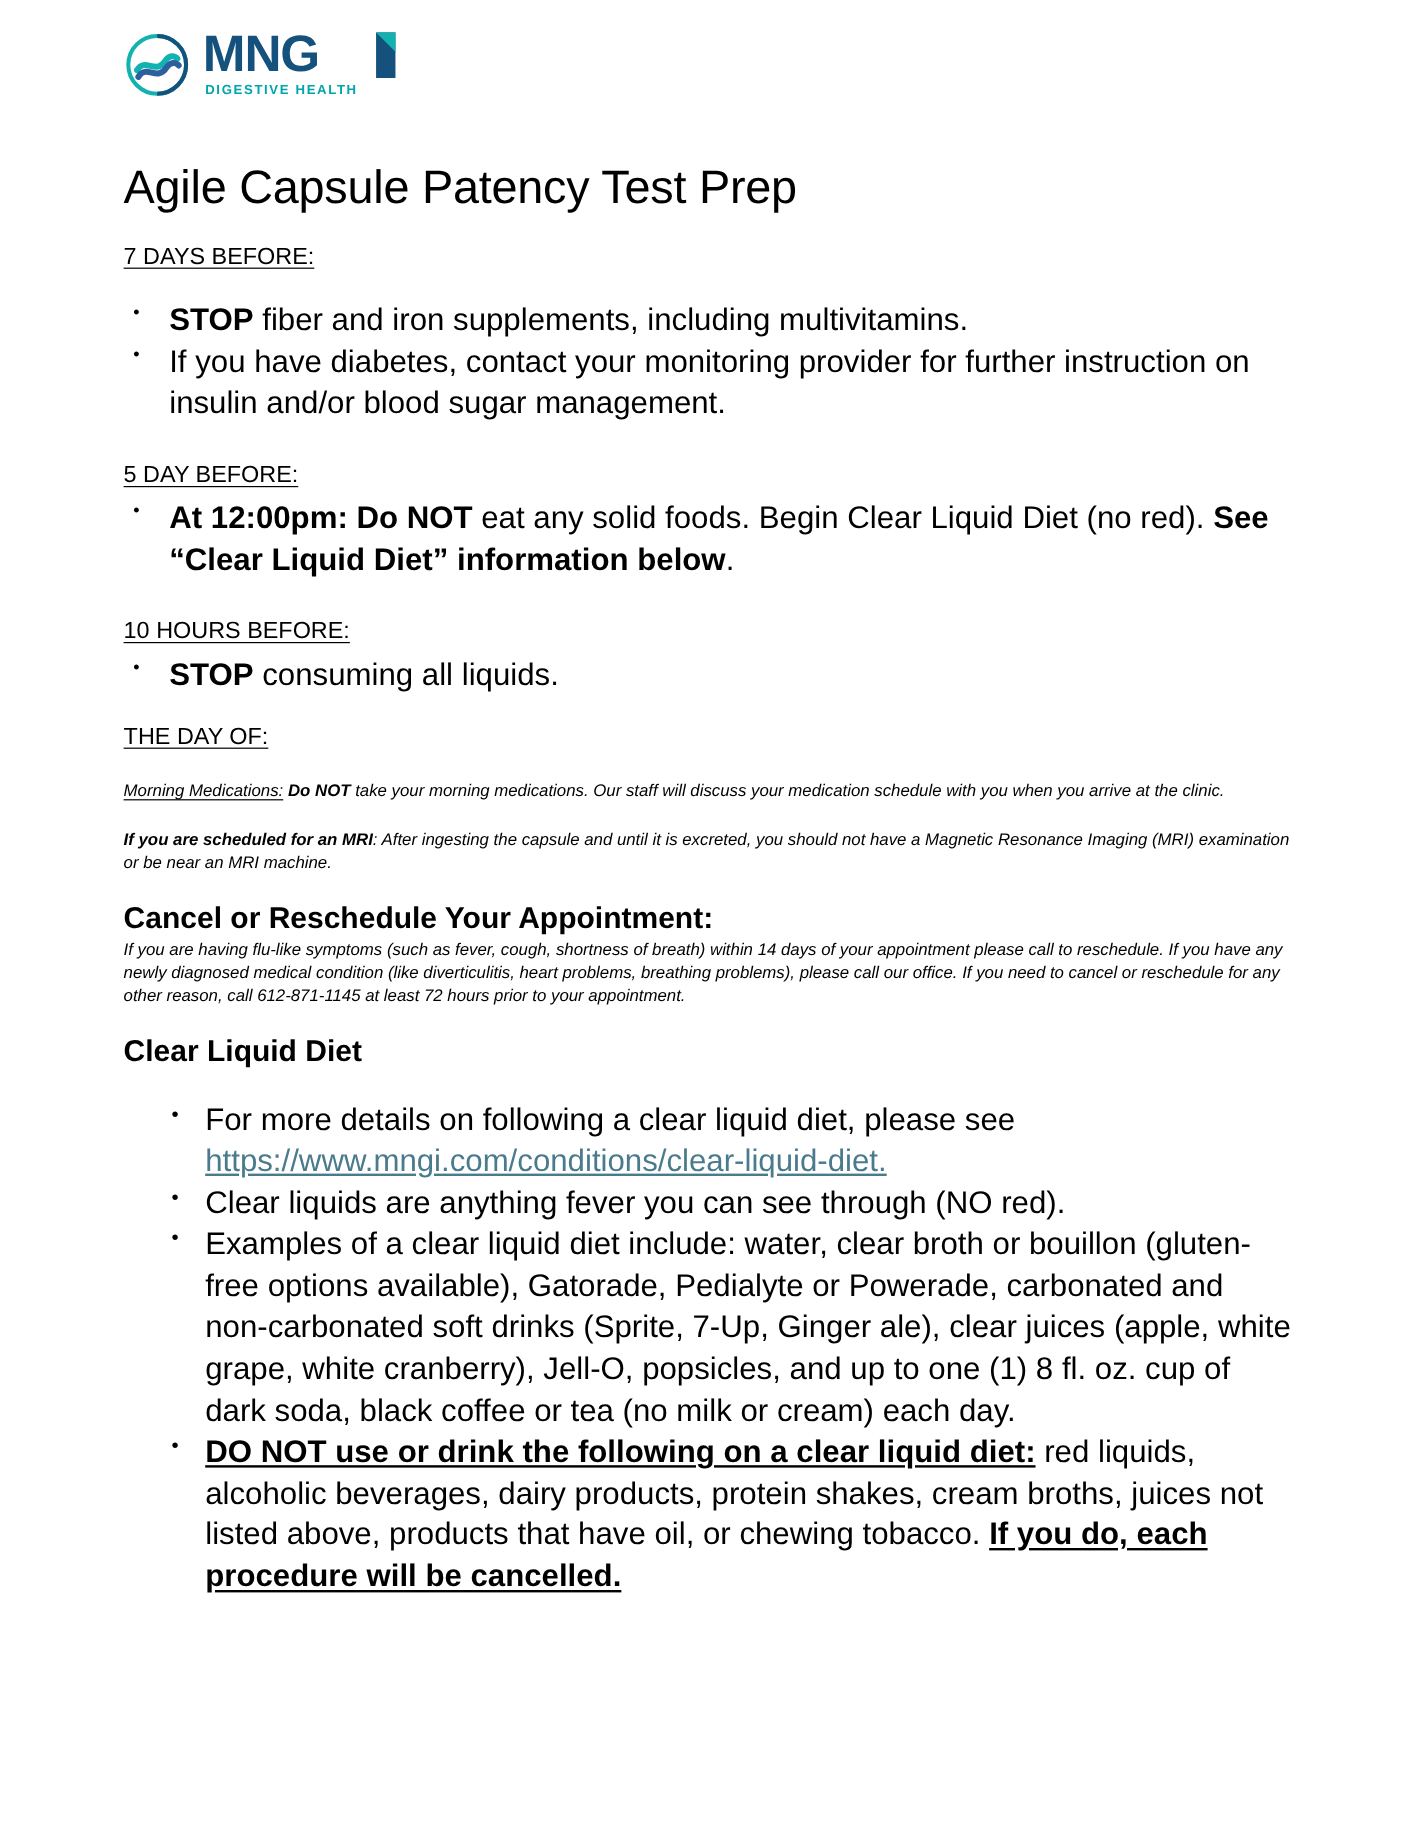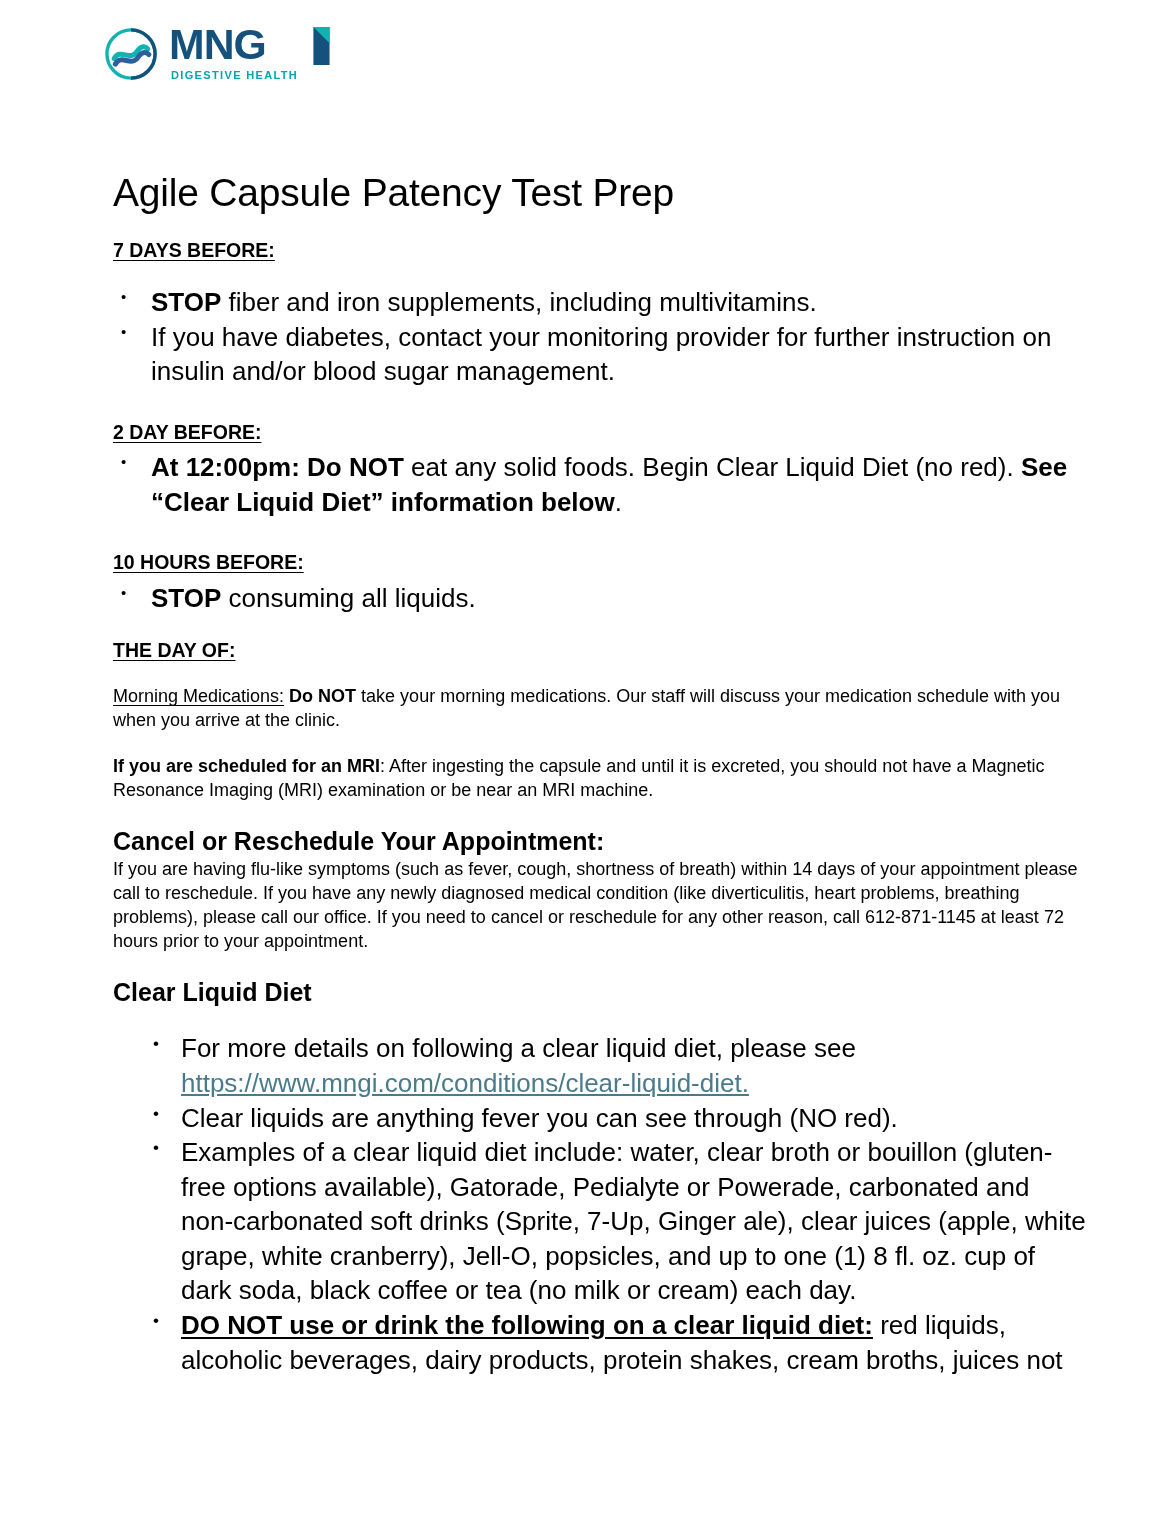--- a/index.html
+++ b/index.html
@@ -51,48 +51,48 @@
     font-weight: bold;
     letter-spacing: 1.35px;
     color: #00a5ad;
     margin-top: 1px;
     margin-left: 2px;
   }
 
   
   .content {
     position: absolute;
-    left: 113px;
+    left: 103px;
     top: 135px;
     width: 975px;
-    margin-top: 36px;
   }
 
   h1.doc-title {
     font-family: "Liberation Sans", sans-serif;
     font-size: 39px;
     font-weight: normal;
     line-height: 1.12;
     margin: 0 0 22px 0;
     letter-spacing: -0.2px;
   }
 
   .sec-head {
     font-size: 19.5px;
-    font-weight: bold;
+    font-weight: normal;
     text-decoration: underline;
     text-underline-offset: 2.5px;
     margin: 0;
     line-height: 1.35;
   }
 
   p.para {
-    font-size: 18px;
+    font-size: 14px;
     line-height: 1.33;
     margin: 0;
+    font-style: italic;
   }
   .sub-head {
     font-size: 25px;
     font-weight: bold;
     line-height: 1.33;
     margin: 0;
   }
   .u { text-decoration: underline; text-underline-offset: 2.5px; }
   .b { font-weight: bold; }
   .bu { font-weight: bold; text-decoration: underline; text-underline-offset: 2.5px; }
@@ -164,21 +164,21 @@
 
     <p class="sec-head">7 DAYS BEFORE:</p>
     <div class="gap-md"></div>
     <ul class="bullets">
       <li><span class="b">STOP</span><span> fiber and iron supplements, including multivitamins.</span></li>
       <li><span>If you have diabetes, contact your monitoring provider for further instruction on insulin and/or blood sugar management.</span></li>
     </ul>
 
     <div class="gap-lg"></div>
 
-    <p class="sec-head">2 DAY BEFORE:</p>
+    <p class="sec-head">5 DAY BEFORE:</p>
     <div class="gap-xs"></div>
     <ul class="bullets">
       <li><span class="b">At 12:00pm: Do NOT</span><span> eat any solid foods. Begin Clear Liquid Diet (no red). </span><span class="b">See “Clear Liquid Diet” information below</span><span>.</span></li>
     </ul>
 
     <div class="gap-lg"></div>
 
     <p class="sec-head">10 HOURS BEFORE:</p>
     <div class="gap-xs"></div>
     <ul class="bullets">

